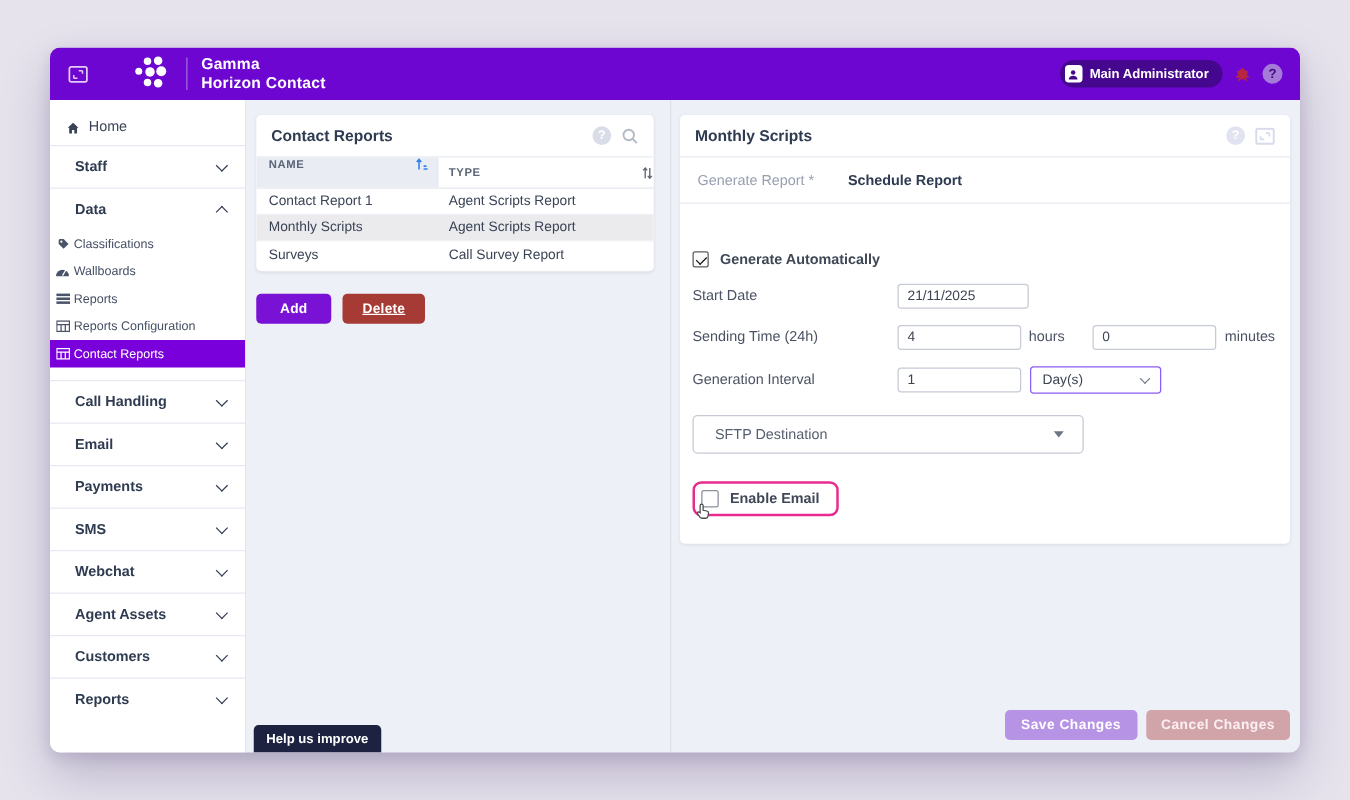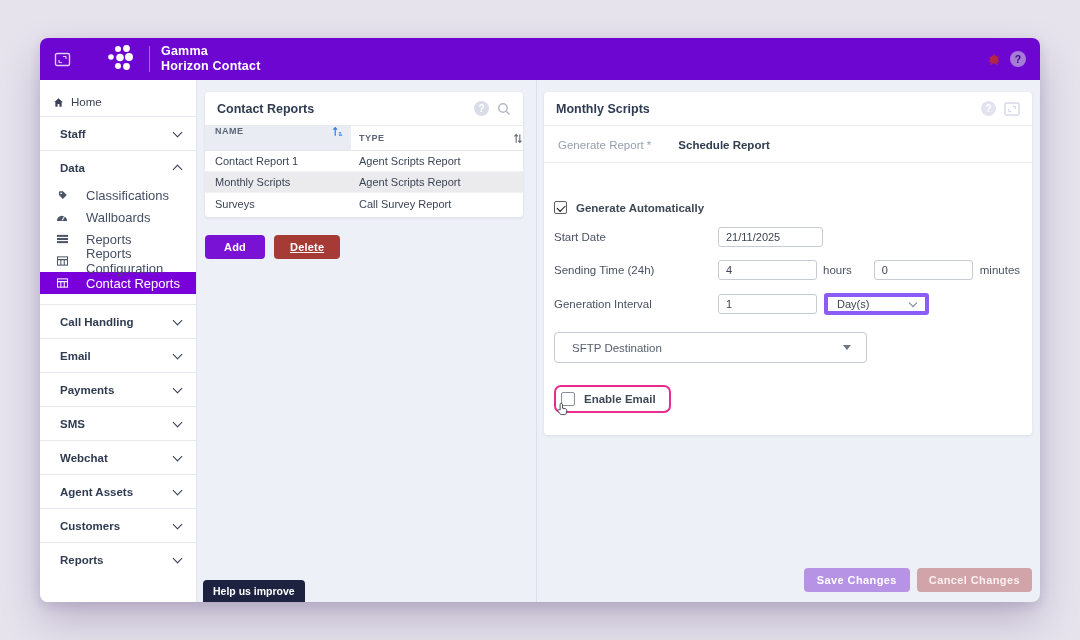--- a/index.html
+++ b/index.html
@@ -33,22 +33,22 @@
   .left-col { width:339px; position:relative; }
   .v-divider { width:1px; background:#dde0e9; }
   .right-col { flex:1; position:relative; }
 
   
   .s-home { height:28px; display:flex; align-items:center; gap:7px; padding:0 12px;
     font-size:11.5px; cursor:pointer; }
   .s-sep { height:1px; background:#e6e9f0; }
   .s-group { height:33px; display:flex; align-items:center; justify-content:space-between;
     padding:0 15px 0 20px; font-size:11.5px; font-weight:bold; color:#2f3b50; cursor:pointer; }
-  .s-sub { height:22px; display:flex; align-items:center; gap:18px; padding:0 16px;
-    font-size:13px; color:#454f63; cursor:pointer; }
+  .s-sub { height:22px; display:flex; align-items:center; gap:3px; padding:0 4px;
+    font-size:10px; color:#454f63; cursor:pointer; }
   .s-sub.selected { background:#7a00db; color:#fff; }
   .s-gap { height:10px; }
   .chev { width:7px; height:7px; border-right:1.6px solid #2f3b50; border-bottom:1.6px solid #2f3b50;
     transform:rotate(45deg); margin-top:-3px; }
   .chev.up { transform:rotate(-135deg); margin-top:3px; }
   .s-ico { width:12px; height:12px; display:flex; align-items:center; justify-content:center; flex-shrink:0; }
 
   
   .card { background:#fff; border-radius:4px; box-shadow:0 1px 3px rgba(30,40,70,.09); }
   .card-head { height:34px; display:flex; align-items:center; justify-content:space-between;
@@ -94,21 +94,21 @@
     position:relative; flex-shrink:0; }
   .cb.checked::after { content:""; position:absolute; left:2px; top:2.5px; width:7px; height:3.5px;
     border-left:1.8px solid #111; border-bottom:1.8px solid #111; transform:rotate(-45deg); }
   .f-row { display:flex; align-items:center; margin-top:13px; font-size:11.5px; color:#4a5263; }
   .f-label { width:164px; flex-shrink:0; }
   .txt { height:20px; border:1px solid #c6cad5; border-radius:3px; font-size:11px; color:#3c4452;
     padding:0 7px; font-family:inherit; background:#fff; }
   .w-date { width:105px; } .w-hm { width:99px; }
   .sfx { margin-left:6px; } .sfx2 { margin-left:7px; }
   .w-min { margin-left:22px; }
-  .sel { margin-left:7px; width:105px; height:22px; border:4px solid #8b5cf6; border-radius:3px;
+  .sel { margin-left:7px; width:105px; height:22px; border:1px solid #8b5cf6; border-radius:3px;
     display:flex; align-items:center; justify-content:space-between; padding:0 9px;
     font-size:11px; color:#3c4452; cursor:pointer; background:#fff; }
   .sel .chev { border-color:#7a8292; width:6px; height:6px; }
   .sftp { margin-top:17px; width:313px; height:31px; border:1px solid #c5c9d4; border-radius:4px;
     display:flex; align-items:center; justify-content:space-between; padding:0 15px 0 17px;
     font-size:11.5px; color:#555e6e; cursor:pointer; background:#fff; }
   .caret-dn { width:0; height:0; border-left:4.5px solid transparent; border-right:4.5px solid transparent;
     border-top:5px solid #6e7685; }
   .email-wrap { margin-top:22px; position:relative; display:inline-block; }
   .email-ring { display:inline-flex; align-items:center; gap:9px; border:2px solid #e72b8f;
@@ -146,20 +146,29 @@
           </g>
         </svg>
       </span>
       <span class="tb-divider"></span>
       <div class="brand">
         <div>Gamma</div>
         <div>Horizon Contact</div>
       </div>
     </div>
     <div class="tb-right">
+      <div class="user-pill">
+        <span class="user-ic">
+          <svg width="9" height="9" viewBox="0 0 9 9">
+              <circle cx="4.5" cy="3" r="1.8" fill="#45078e"></circle>
+              <path d="M1 8.5 c0-2 1.6-3 3.5-3 s3.5 1 3.5 3 z" fill="#45078e"></path>
+            </svg>
+        </span>
+        <span>Main Administrator</span>
+      </div>
       <span style="display:flex;cursor:pointer;">
         <svg width="14" height="14" viewBox="0 0 14 14">
             <g stroke="#b62744" stroke-width="1.3" fill="none">
               <circle cx="7" cy="7.5" r="3.4" fill="#b62744"></circle>
               <path d="M7 2.2 v2 M2.5 5 l2 1.2 M11.5 5 l-2 1.2 M2 9.5 h2.2 M12 9.5 H9.8 M3.5 12.5 l1.8-1.6 M10.5 12.5 l-1.8-1.6"></path>
             </g>
           </svg>
       </span>
       <span class="help-circ"></span>
     </div>

